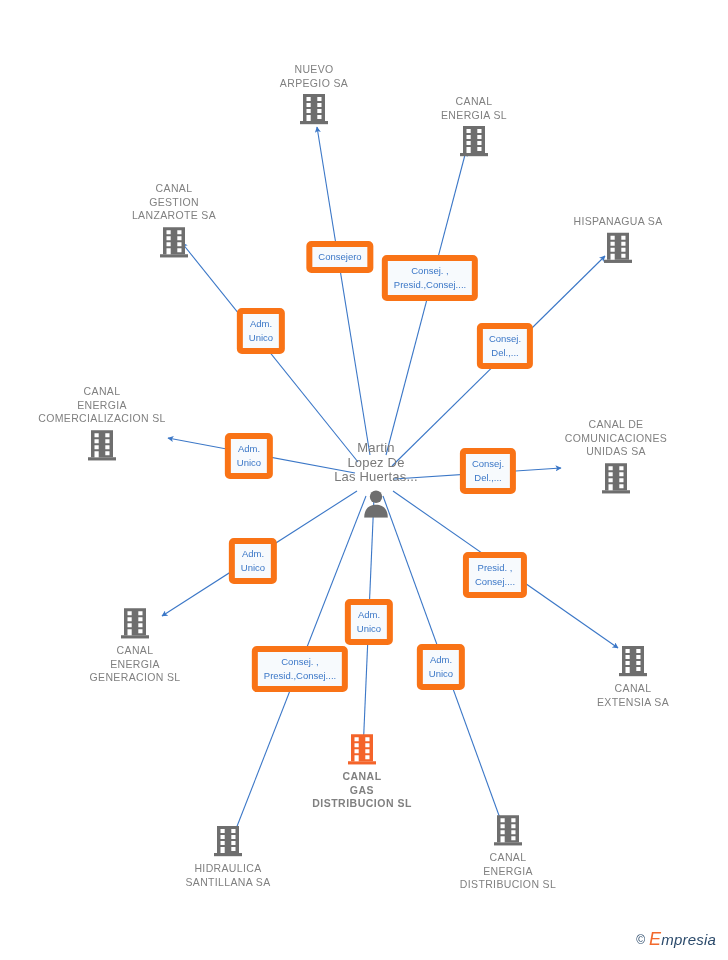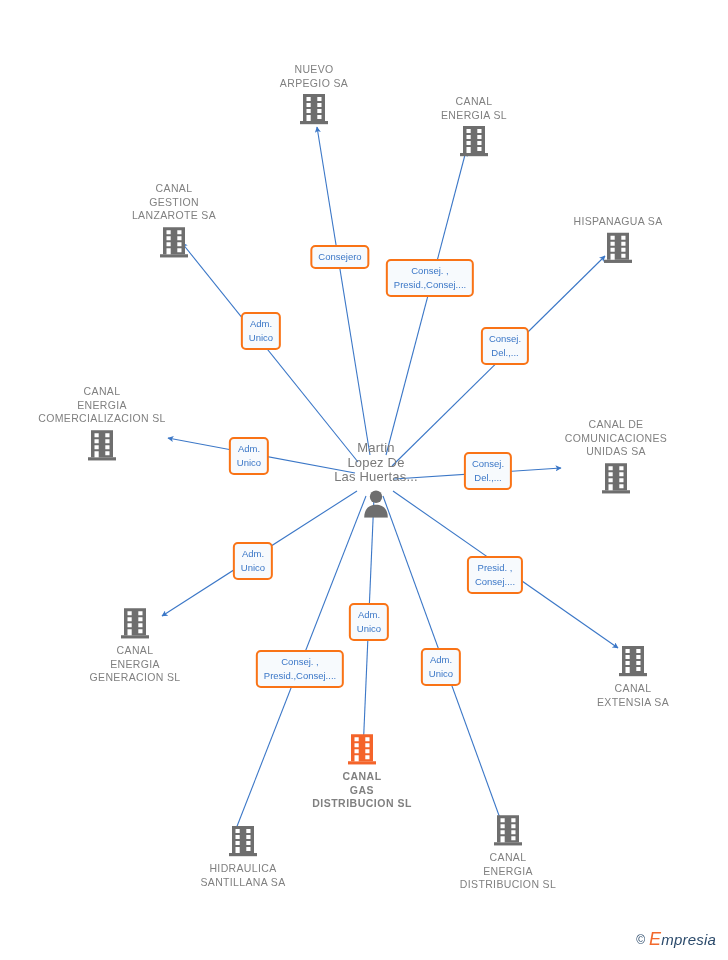--- a/index.html
+++ b/index.html
@@ -51,21 +51,21 @@
   .node.highlight .node-label {
     color: #808080;
     font-weight: bold;
     letter-spacing: 0.5px;
   }
 
   .edge-label {
     position: absolute;
     transform: translate(-50%, -50%);
     background: #f7fafd;
-    border: 2px solid #f97316;
+    border: 6px solid #f97316;
     border-radius: 5px;
     color: #3b77c7;
     font-size: 9.5px;
     line-height: 14px;
     text-align: center;
     padding: 3px 6px;
     white-space: pre-line;
     box-sizing: border-box;
   }
 
@@ -260,21 +260,21 @@
           <rect x="18.3" y="10" width="4.2" height="4" fill="#fff"></rect>
           <rect x="7.5" y="16" width="4.2" height="4" fill="#fff"></rect>
           <rect x="18.3" y="16" width="4.2" height="4" fill="#fff"></rect>
           <rect x="7.5" y="22" width="4.2" height="6" fill="#fff"></rect>
           <rect x="18.3" y="22" width="4.2" height="4" fill="#fff"></rect>
         </svg></span>
       <span class="node-label">CANAL
 GAS
 DISTRIBUCION SL</span>
     </div>
-    <div class="node label-below" style="left: 243px; top: 857px;">
+    <div class="node label-below" style="left: 228px; top: 857px;">
       <span class="icon-wrap"><svg width="30" height="34" viewBox="0 0 30 34">
           <rect x="4" y="1" width="22" height="27" fill="#6e6e6e"></rect>
           <rect x="1" y="28" width="28" height="3.2" fill="#6e6e6e"></rect>
           <rect x="7.5" y="4" width="4.2" height="4" fill="#fff"></rect>
           <rect x="18.3" y="4" width="4.2" height="4" fill="#fff"></rect>
           <rect x="7.5" y="10" width="4.2" height="4" fill="#fff"></rect>
           <rect x="18.3" y="10" width="4.2" height="4" fill="#fff"></rect>
           <rect x="7.5" y="16" width="4.2" height="4" fill="#fff"></rect>
           <rect x="18.3" y="16" width="4.2" height="4" fill="#fff"></rect>
           <rect x="7.5" y="22" width="4.2" height="6" fill="#fff"></rect>

